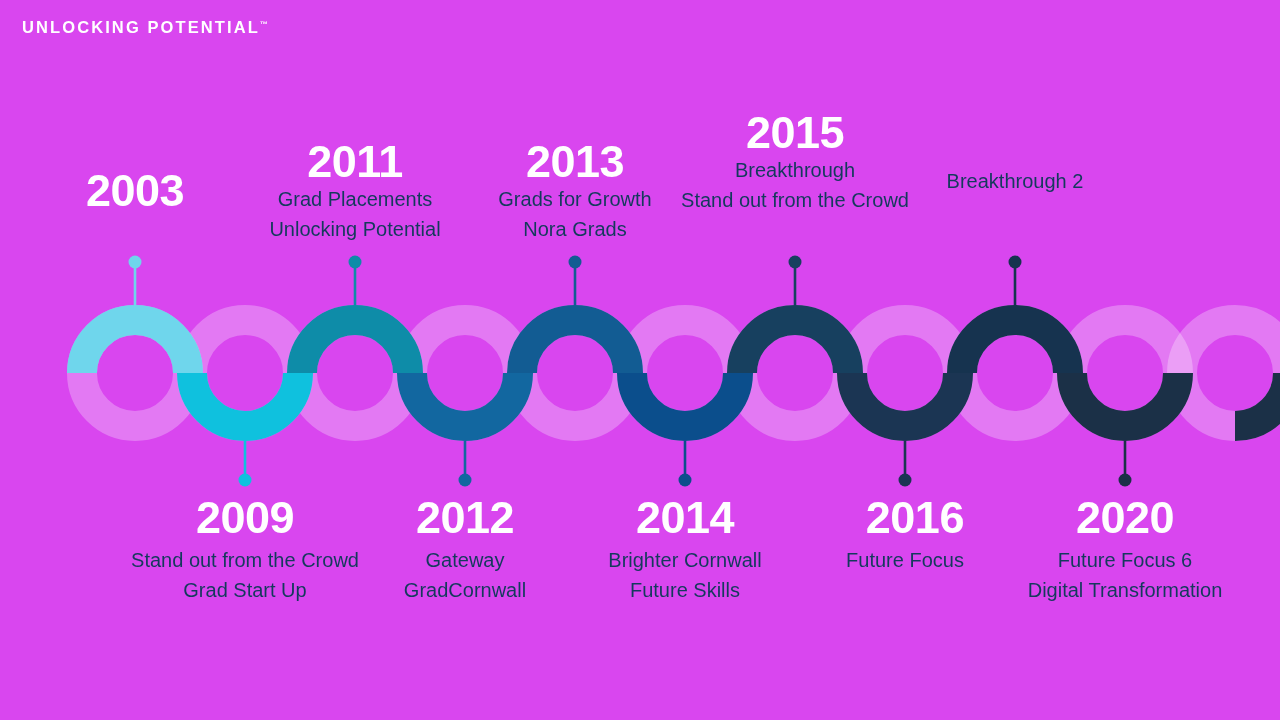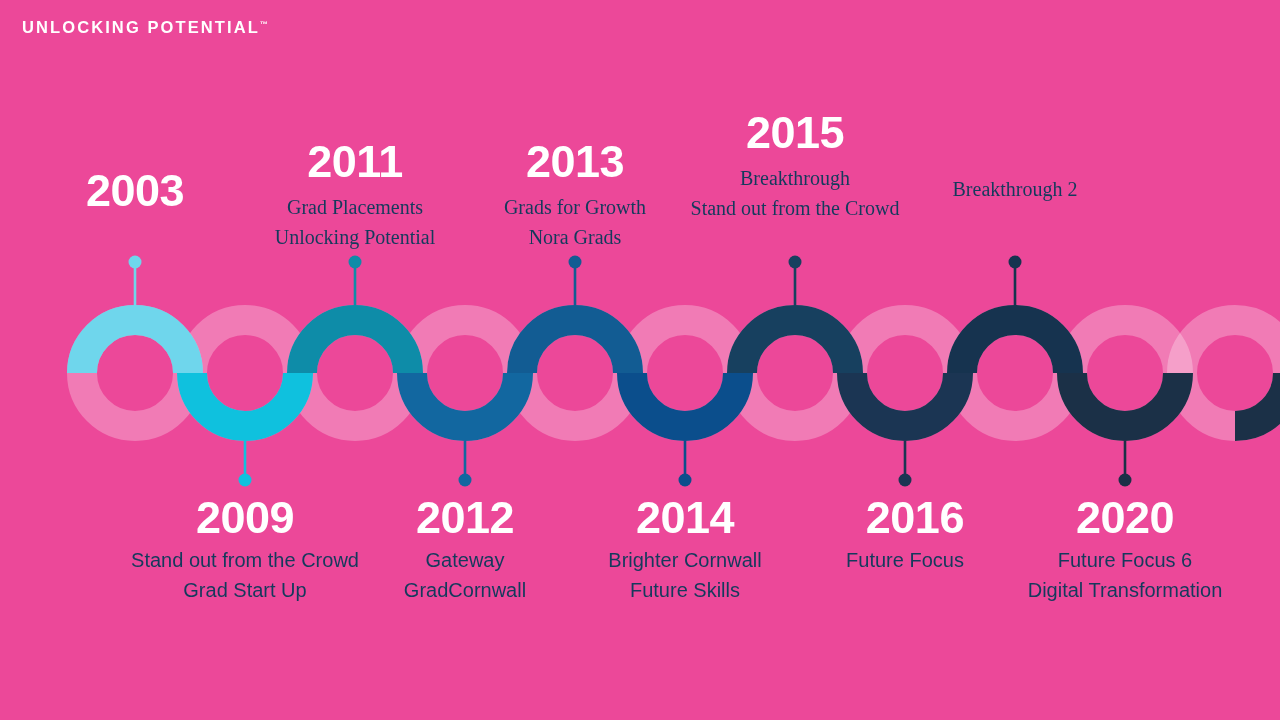--- a/index.html
+++ b/index.html
@@ -9,21 +9,21 @@
     background: #0f7f9e;
   }
   body {
     font-family: "Liberation Sans", sans-serif;
   }
   #stage {
     position: relative;
     width: 1280px;
     height: 720px;
     overflow: hidden;
-    background: #ec4899;
+    background: #d946ef;
   }
   #wave-svg {
     position: absolute;
     left: 0;
     top: 0;
     width: 1280px;
     height: 720px;
   }
   .label {
     position: absolute;
@@ -40,22 +40,21 @@
     line-height: 1.05;
     display: block;
   }
   .label .desc {
     font-size: 20px;
     color: #143A5C;
     line-height: 1.47;
     display: block;
   }
   .label.top .desc-wrap {
-    margin-top: 8px;
-    font-family: Liberation Serif, serif;
+    margin-top: 0;
   }
   .label.bottom .desc-wrap {
     margin-top: 5px;
   }
   #logo {
     position: absolute;
     left: 22px;
     top: 18px;
     color: #ffffff;
     font-size: 16.5px;

